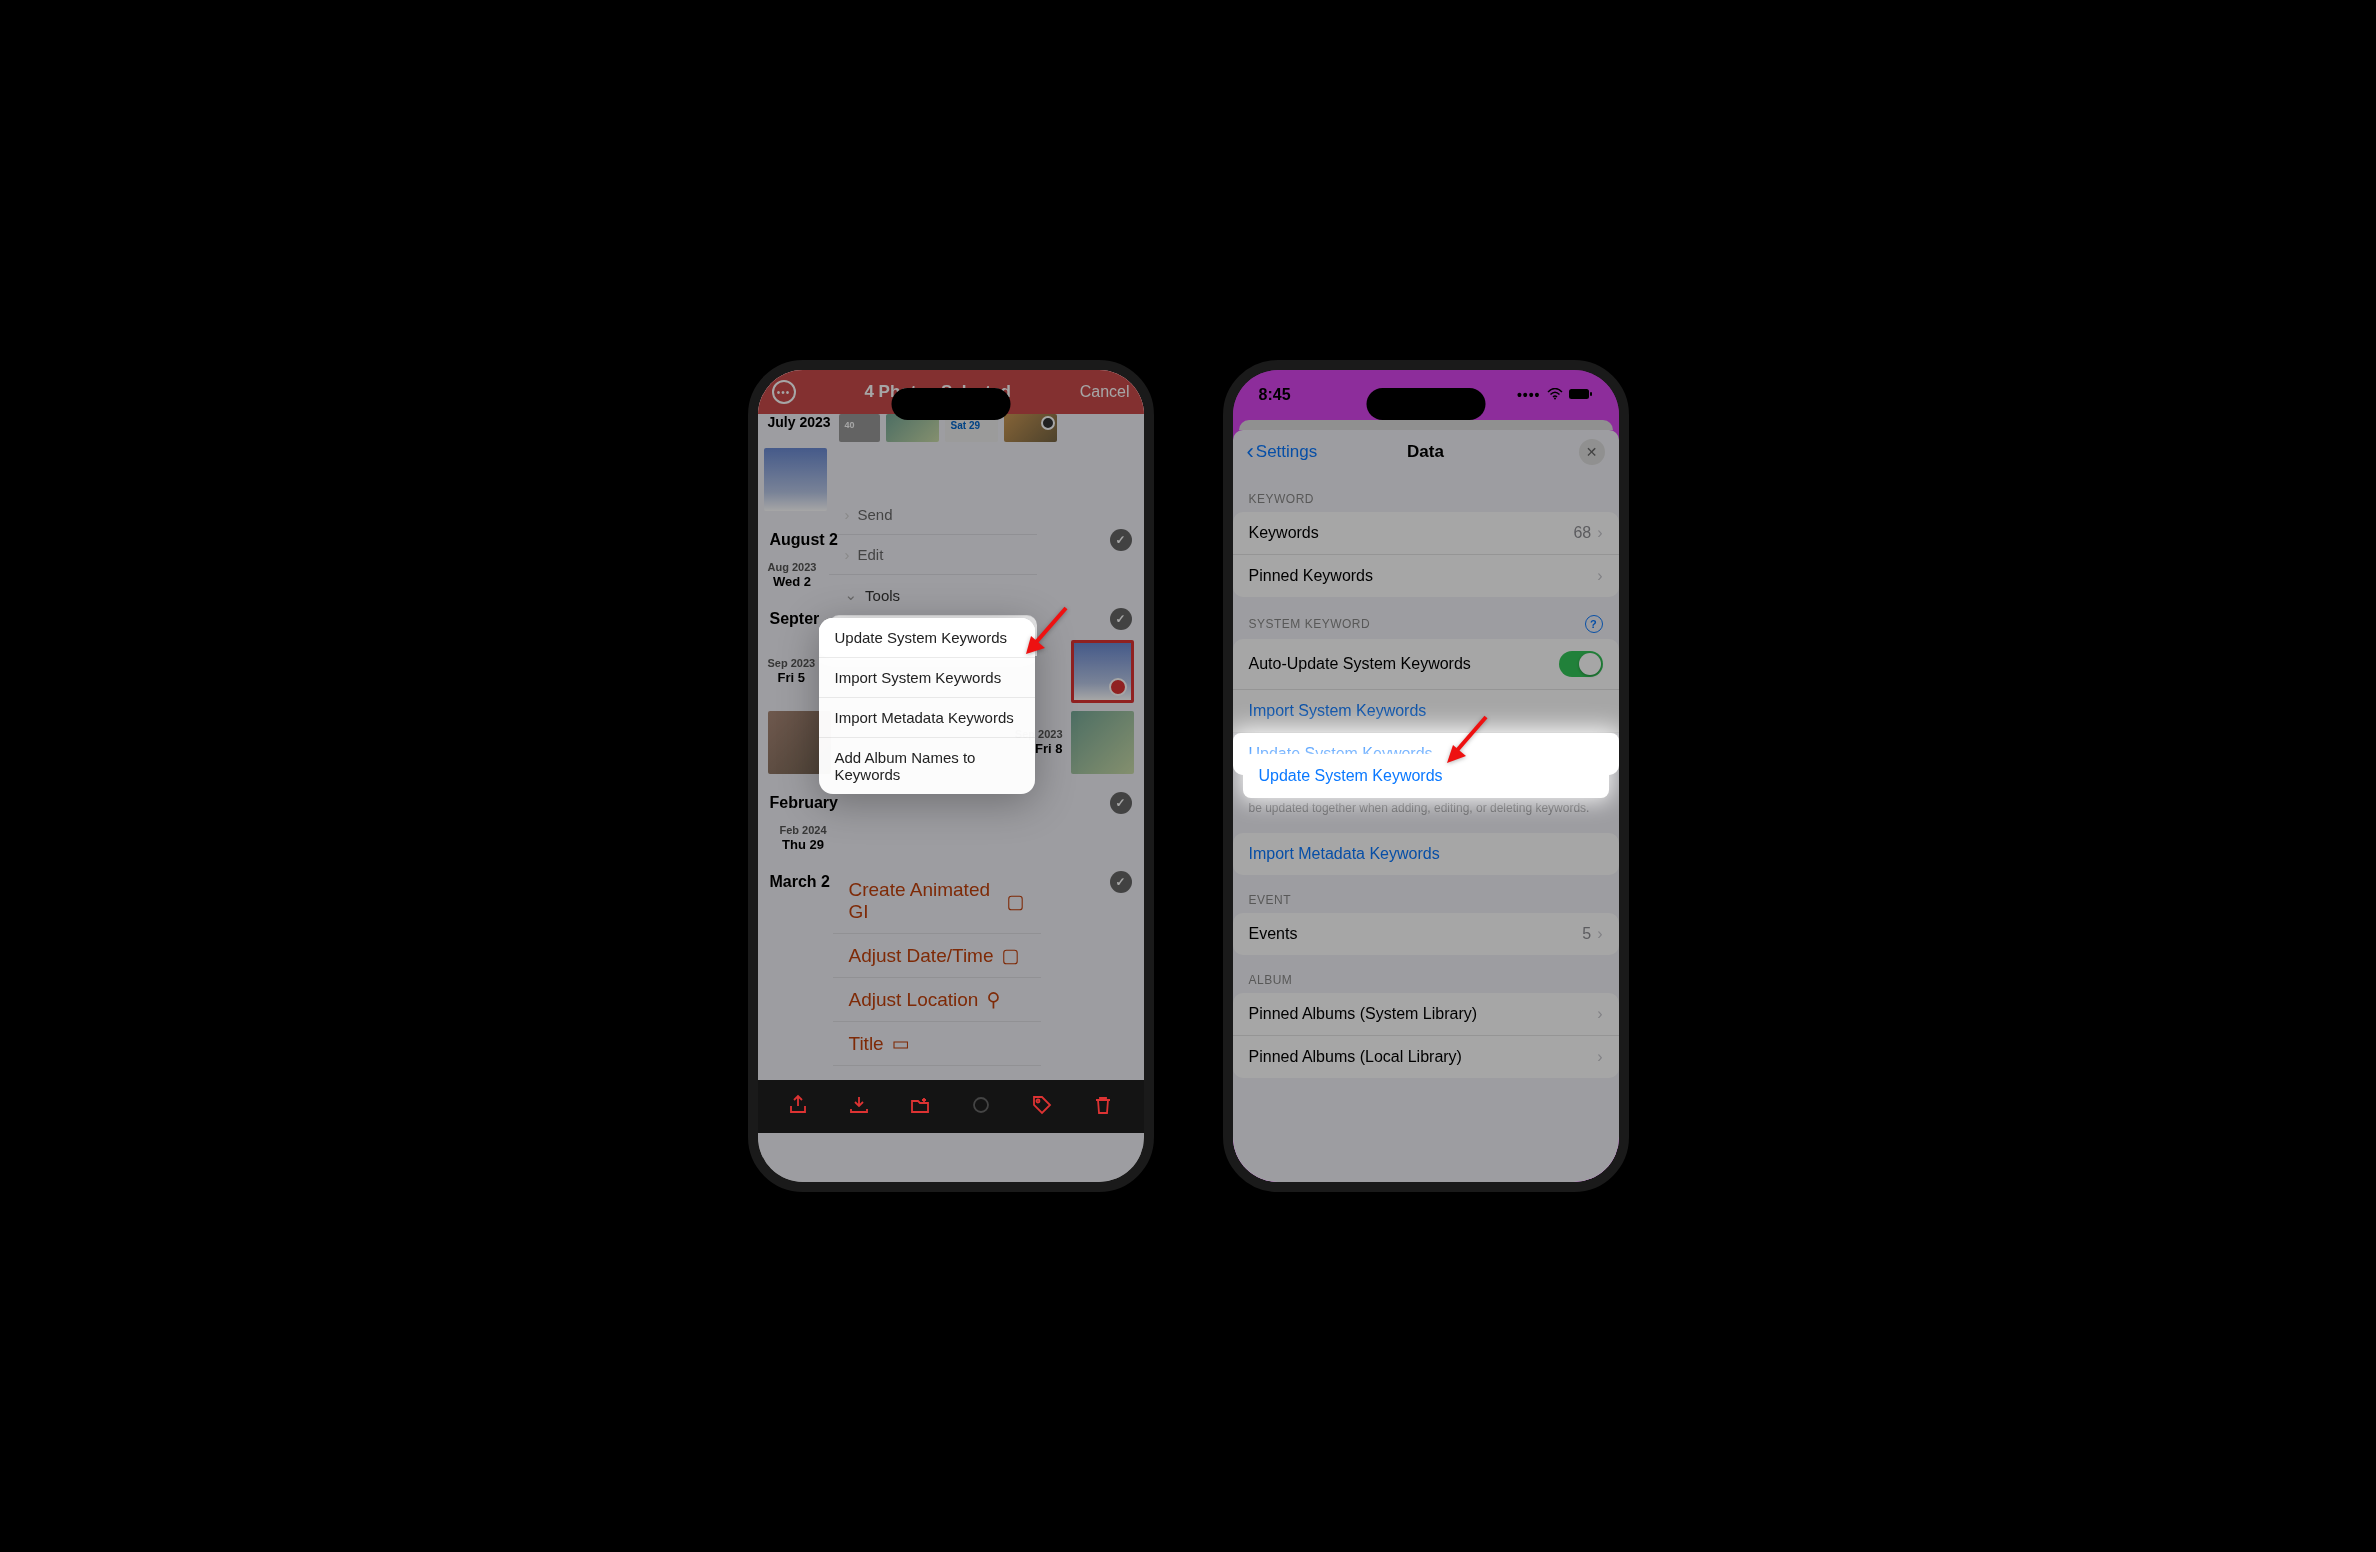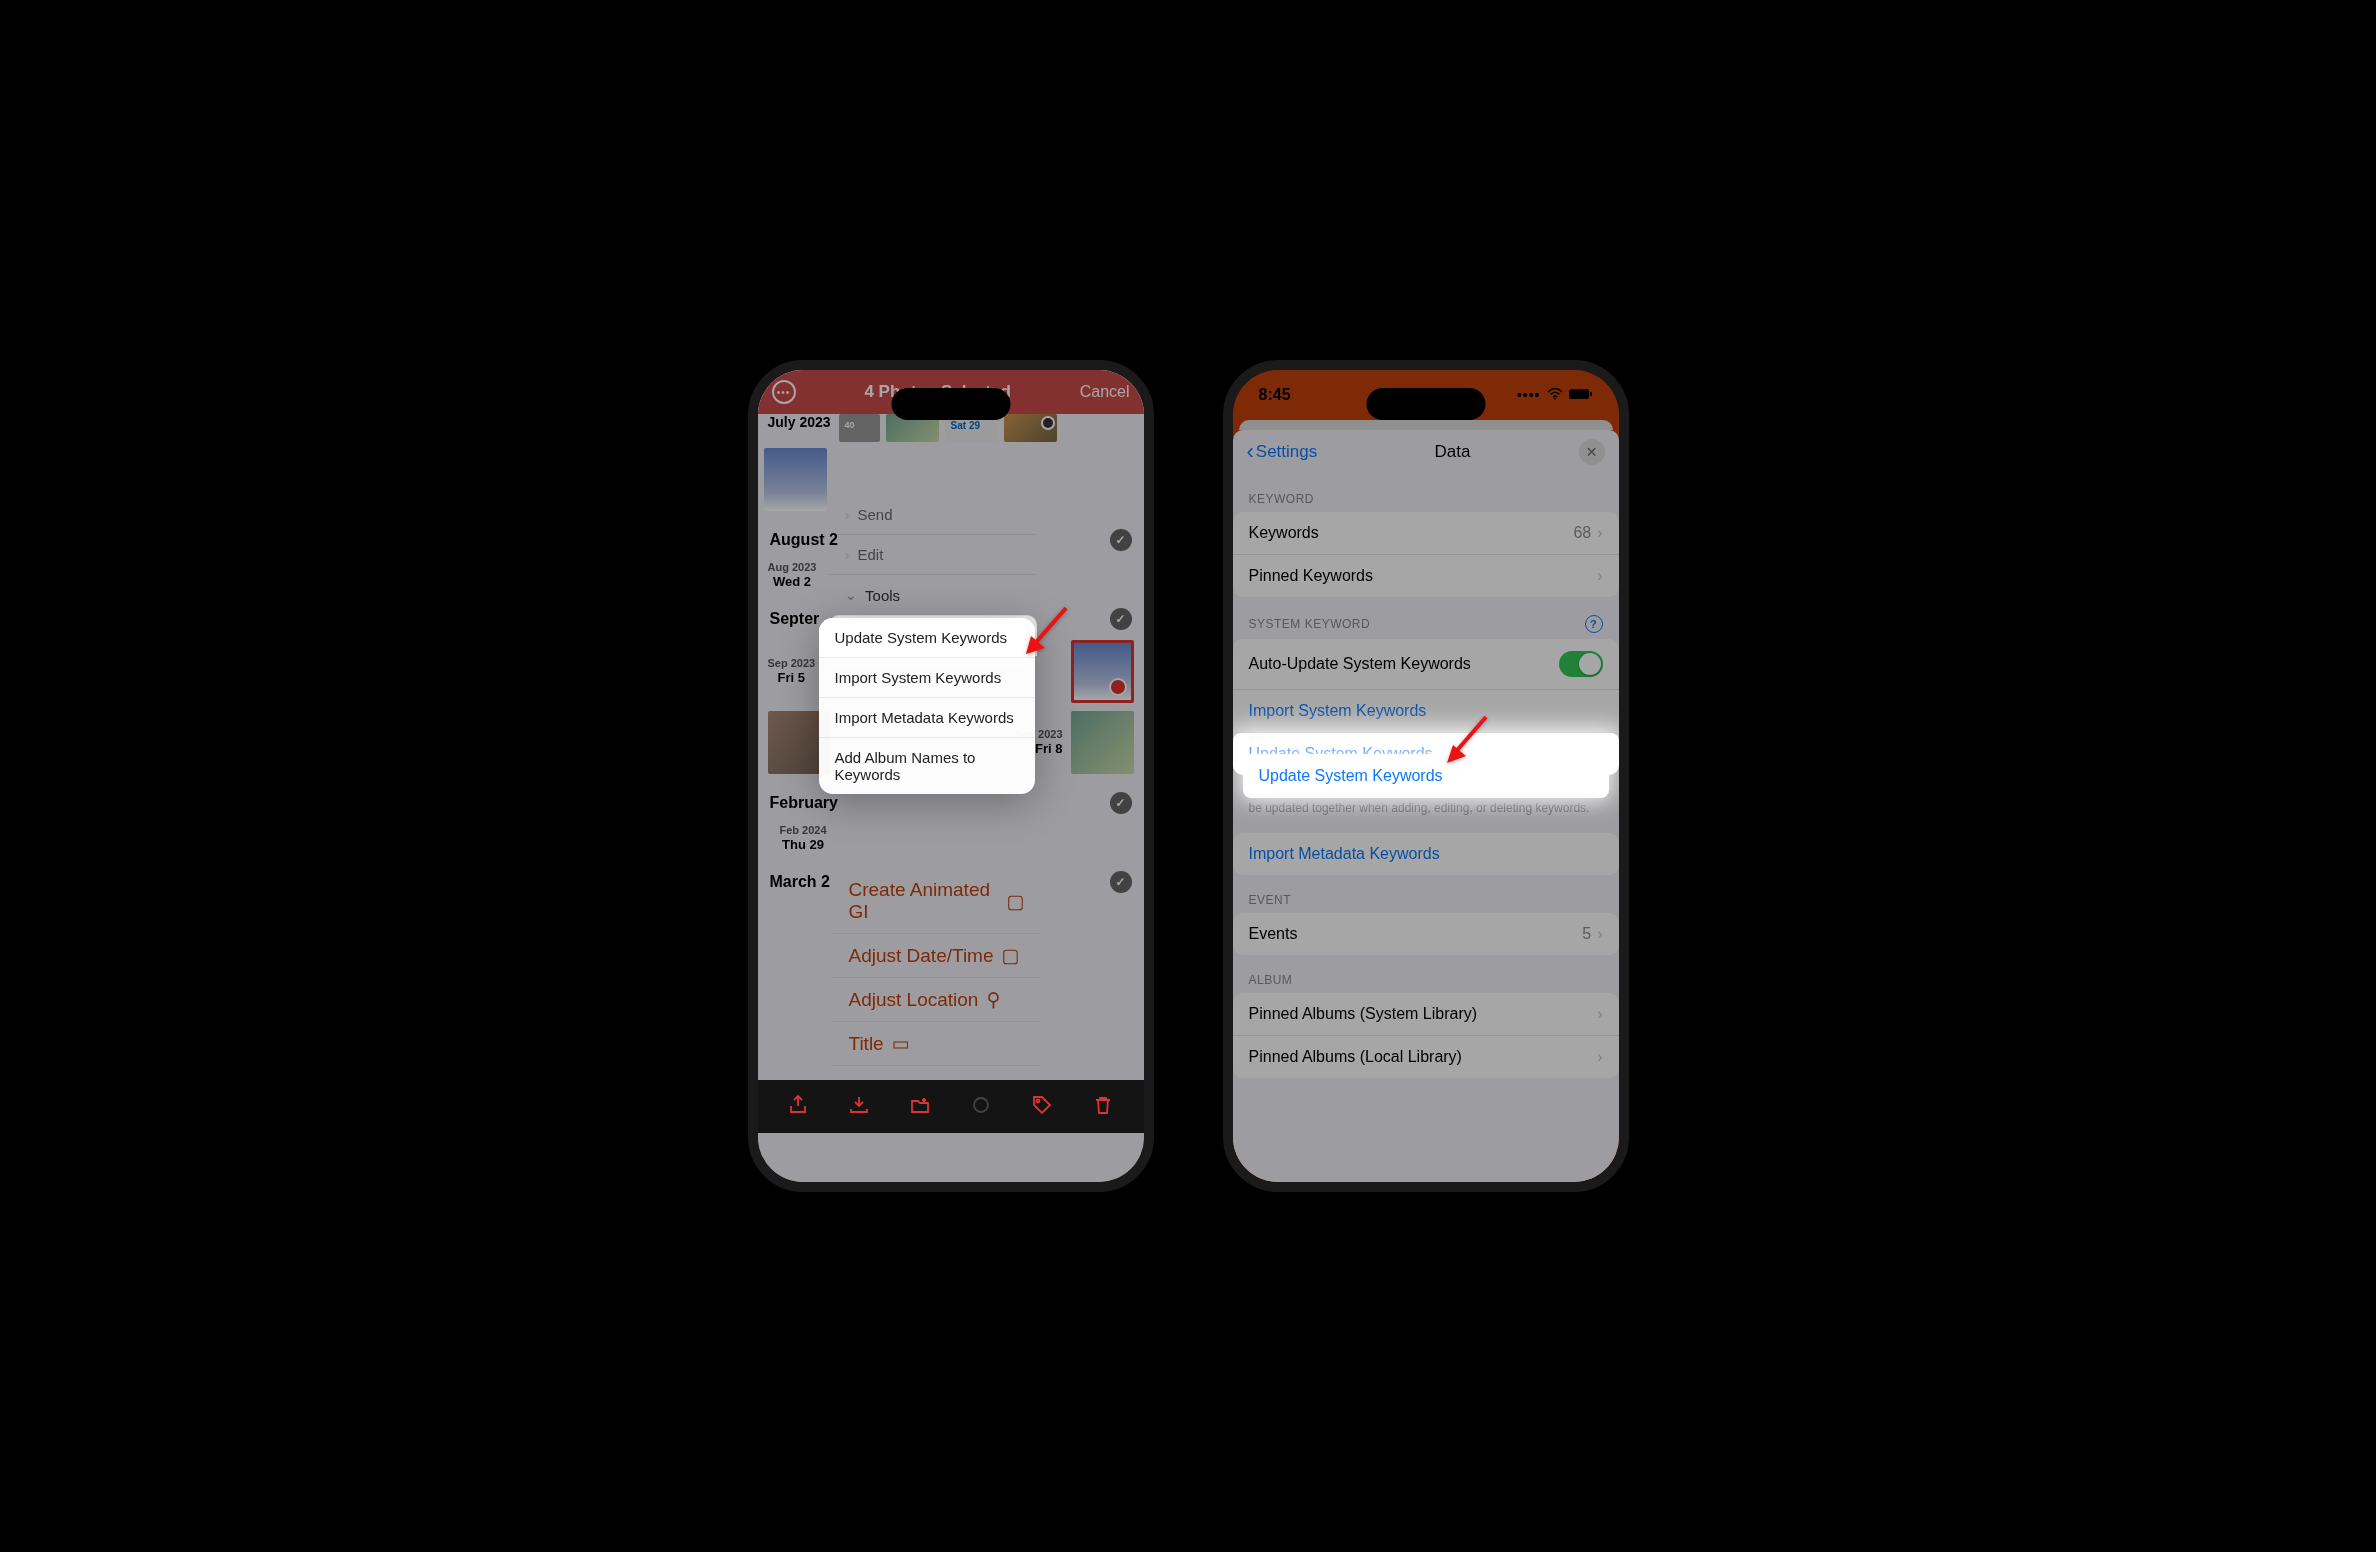--- a/index.html
+++ b/index.html
@@ -34,24 +34,24 @@
 .pitem { padding: 11px 16px; font-size: 15px; display: flex; align-items: center; gap: 8px; color: #222; }
 .pitem.sub { color: #000; font-weight: 600; }
 .pitem.hl { background: #fff; box-shadow: 0 0 20px 4px rgba(255,255,255,0.95); border-radius: 8px; }
 .pitem + .pitem { border-top: 0.5px solid rgba(0,0,0,0.08); }
 .bgtools { position: absolute; top: 455px; left: 75px; width: 208px; z-index: 45; }
 .bgtools .pitem { color: #c2410c; padding: 10px 16px; display: flex; justify-content: flex-start; font-size: 19px; }
 .arrow { position: absolute; z-index: 90; }
 .arrow svg { filter: drop-shadow(0 1px 2px rgba(0,0,0,0.3)); }
 
 
-.screen2 { background: #c2410c; height: 100%; }
+.screen2 { background: #d946ef; height: 100%; }
 .nav2 { height: 44px; display: flex; align-items: center; justify-content: space-between; padding: 0 14px; position: relative; z-index: 40; }
 .nav2 .back { color: #0b79ff; font-size: 17px; display: flex; align-items: center; }
-.nav2 .title { position: absolute; left: 50%; transform: translateX(-50%); font-weight: 400; font-size: 17px; margin-left: 27px; }
+.nav2 .title { position: absolute; left: 50%; transform: translateX(-50%); font-weight: 700; font-size: 17px; }
 .nav2 .close { width: 26px; height: 26px; background: #ddd; border-radius: 50%; display: flex; align-items: center; justify-content: center; color: #666; font-size: 14px; }
 .sect-hdr { font-size: 12px; color: #888; padding: 18px 16px 6px; text-transform: uppercase; letter-spacing: 0.5px; display: flex; justify-content: space-between; align-items: center; }
 .info-i { width: 18px; height: 18px; border: 1.5px solid #0b79ff; border-radius: 50%; display: inline-flex; align-items: center; justify-content: center; color: #0b79ff; font-size: 11px; font-weight: 700; }
 .cell { background: #fff; padding: 12px 16px; display: flex; align-items: center; justify-content: space-between; font-size: 16px; color: #000; border-bottom: 0.5px solid #e5e5e5; }
 .cell.last { border-bottom: none; }
 .cell .val { color: #8e8e93; display: flex; align-items: center; gap: 6px; }
 .cell .chev { color: #c7c7cc; font-size: 16px; }
 .cell.link { color: #0b79ff; }
 .group { border-radius: 10px; overflow: hidden; margin: 0 0px; }
 .toggle { width: 44px; height: 26px; background: #34c759; border-radius: 14px; position: relative; }

